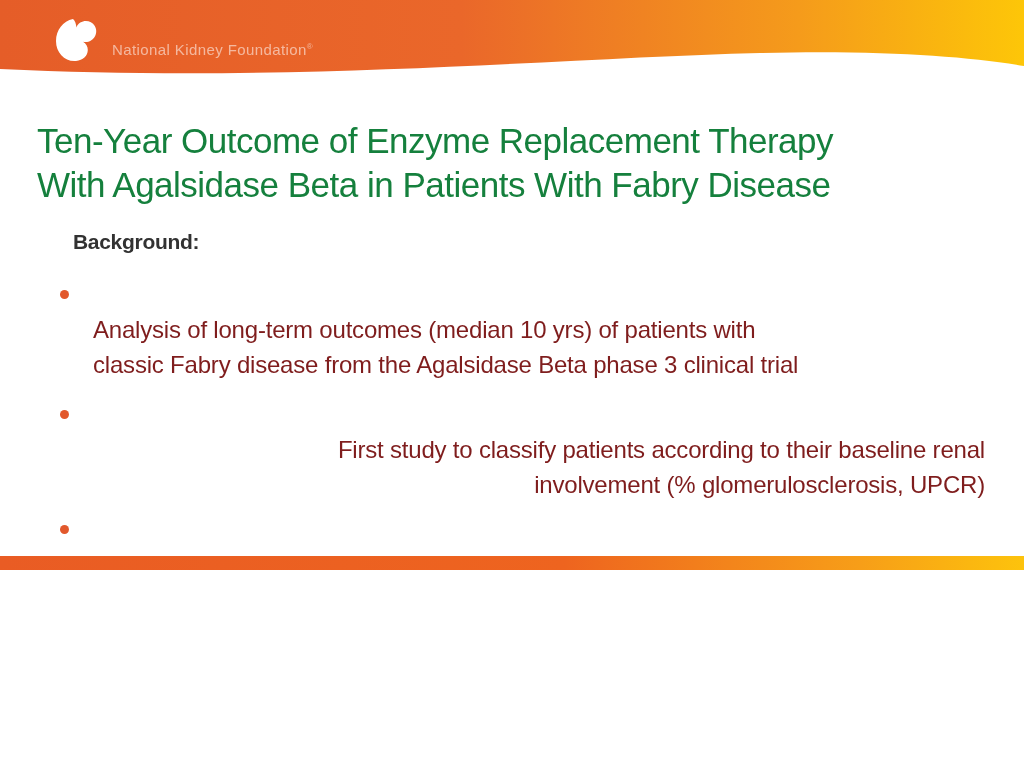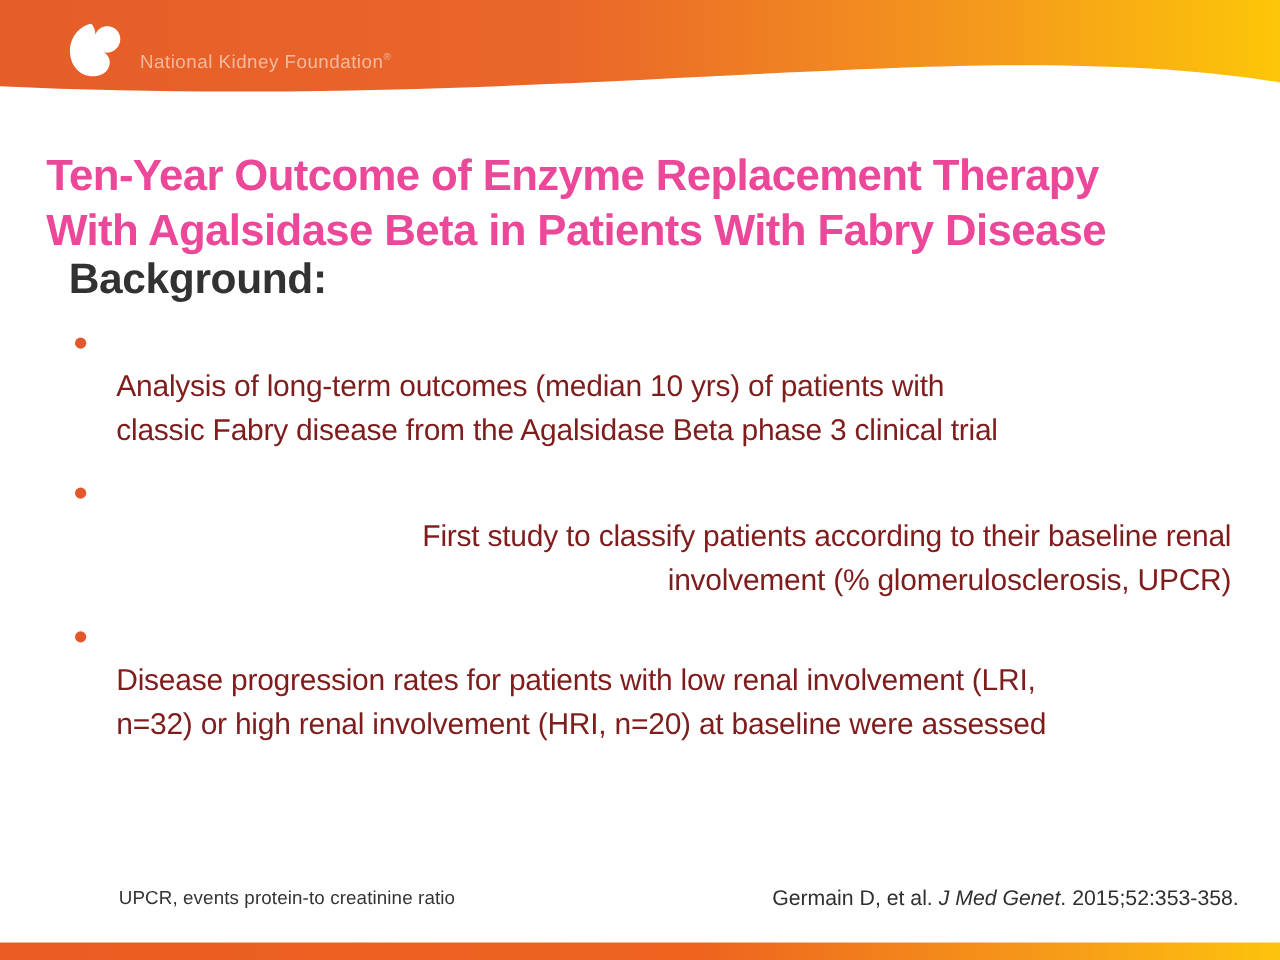--- a/index.html
+++ b/index.html
@@ -1,47 +1,47 @@
 <!DOCTYPE html>
 <html><head>
 <meta charset="utf-8">
 <style>
   html,body{margin:0;padding:0;background:#fff;}
   .slide{
     position:relative;
-    width:1024px;height:768px;
+    width:1024px;height:570px;
     background:#ffffff;
     overflow:hidden;
     font-family:"Liberation Sans", sans-serif;
     color:#3b3b3b;
   }
   
   .header-wave{position:absolute;top:0;left:0;width:1024px;height:92px;}
   .logo-group{position:absolute;top:16px;left:54px;display:flex;align-items:center;}
   .kidney-icon{width:48px;height:48px;display:block;}
   .logo-text{
     margin-left:10px;margin-top:18px;
     font-size:15px;letter-spacing:0.4px;
     color:rgba(255,255,255,0.55);
     white-space:nowrap;
   }
   .logo-text sup{font-size:8px;color:rgba(255,255,255,0.5);}
   
   .slide-title{
     position:absolute;left:37px;top:96px;width:950px;
-    font-size:35px;line-height:44px;font-weight:700;
+    font-size:35px;line-height:44px;font-weight:400;
     letter-spacing:-0.5px;
-    color:#ec4899;
+    color:#15803d;
     white-space:pre-line;
   }
   
   .content{position:absolute;left:55px;top:206px;width:930px;}
   .section-heading{
-    font-size:34px;line-height:35px;font-weight:700;color:#323232;
-    margin:0;letter-spacing:-0.3px;
+    font-size:21px;line-height:35px;font-weight:700;color:#323232;
+    margin:18px;letter-spacing:-0.3px;
   }
   .bullet{
     position:relative;
     padding-left:38px;
     font-size:24px;line-height:35px;color:#7f1d1d;
     letter-spacing:-0.2px;
     white-space:pre-line;
   }
   .bullet .dot{
     position:absolute;left:5px;top:13px;

